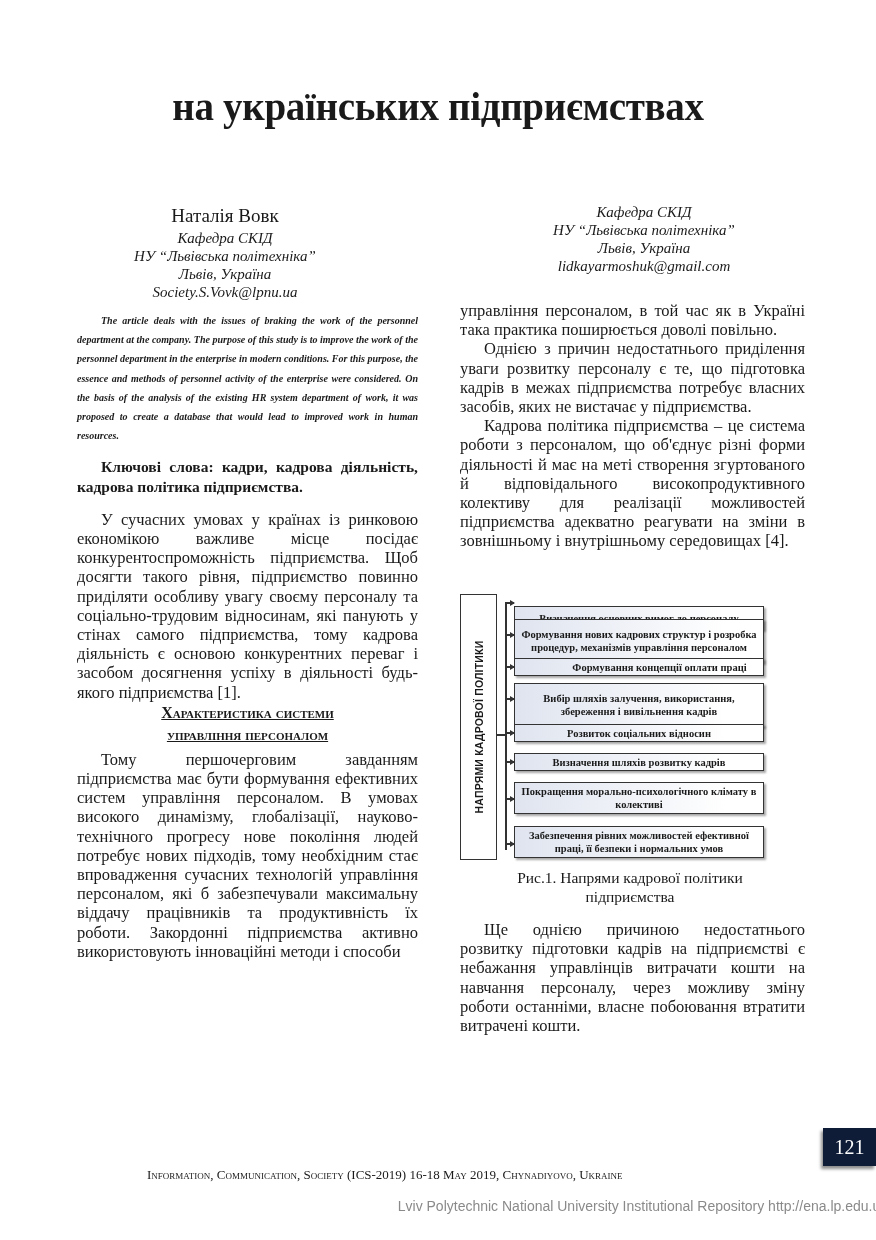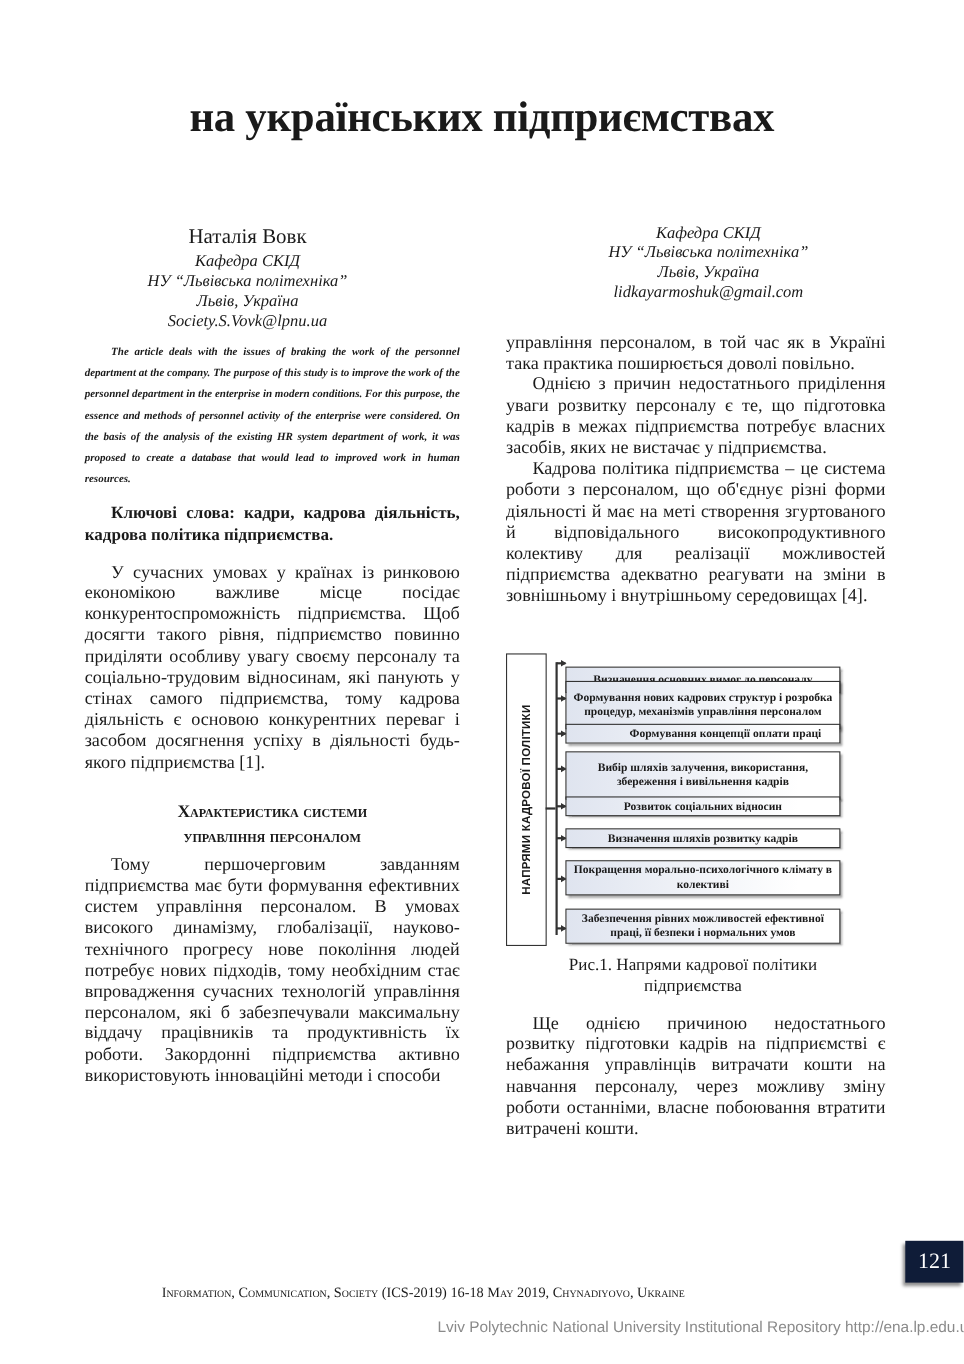--- a/index.html
+++ b/index.html
@@ -99,21 +99,21 @@
   <div class="aff">Кафедра СКІД</div>
   <div class="aff">НУ “Львівська політехніка”</div>
   <div class="aff">Львів, Україна</div>
   <div class="aff">lidkayarmoshuk@gmail.com</div>
 </div>
 
 <div class="col" id="left-col" style="top:311px;">
   <p class="abstract indent">The article deals with the issues of braking the work of the personnel department at the company. The purpose of this study is to improve the work of the personnel department in the enterprise in modern conditions. For this purpose, the essence and methods of personnel activity of the enterprise were considered. On the basis of the analysis of the existing HR system department of work, it was proposed to create a database that would lead to improved work in human resources.</p>
   <p class="keywords indent">Ключові слова: кадри, кадрова діяльність, кадрова політика підприємства.</p>
   <p class="indent" style="margin-top:14px;">У сучасних умовах у країнах із ринковою економікою важливе місце посідає конкурентоспроможність підприємства. Щоб досягти такого рівня, підприємство повинно приділяти особливу увагу своєму персоналу та соціально-трудовим відносинам, які панують у стінах самого підприємства, тому кадрова діяльність є основою конкурентних переваг і засобом досягнення успіху в діяльності будь-якого підприємства [1].</p>
-  <div style="margin-top:26px;">
+  <div style="text-decoration:underline;">
     <p class="section-head">Характеристика системи</p>
     <p class="section-head">управління персоналом</p>
   </div>
   <p class="indent" style="margin-top:4px;">Тому першочерговим завданням підприємства має бути формування ефективних систем управління персоналом. В умовах високого динамізму, глобалізації, науково-технічного прогресу нове покоління людей потребує нових підходів, тому необхідним стає впровадження сучасних технологій управління персоналом, які б забезпечували максимальну віддачу працівників та продуктивність їх роботи. Закордонні підприємства активно використовують інноваційні методи і способи</p>
 </div>
 
 <div class="col" id="right-col" style="top:301px;">
   <p>управління персоналом, в той час як в Україні така практика поширюється доволі повільно.</p>
   <p class="indent">Однією з причин недостатнього приділення уваги розвитку персоналу є те, що підготовка кадрів в межах підприємства потребує власних засобів, яких не вистачає у підприємства.</p>
   <p class="indent">Кадрова політика підприємства – це система роботи з персоналом, що об'єднує різні форми діяльності й має на меті створення згуртованого й відповідального високопродуктивного колективу для реалізації можливостей підприємства адекватно реагувати на зміни в зовнішньому і внутрішньому середовищах [4].</p>

